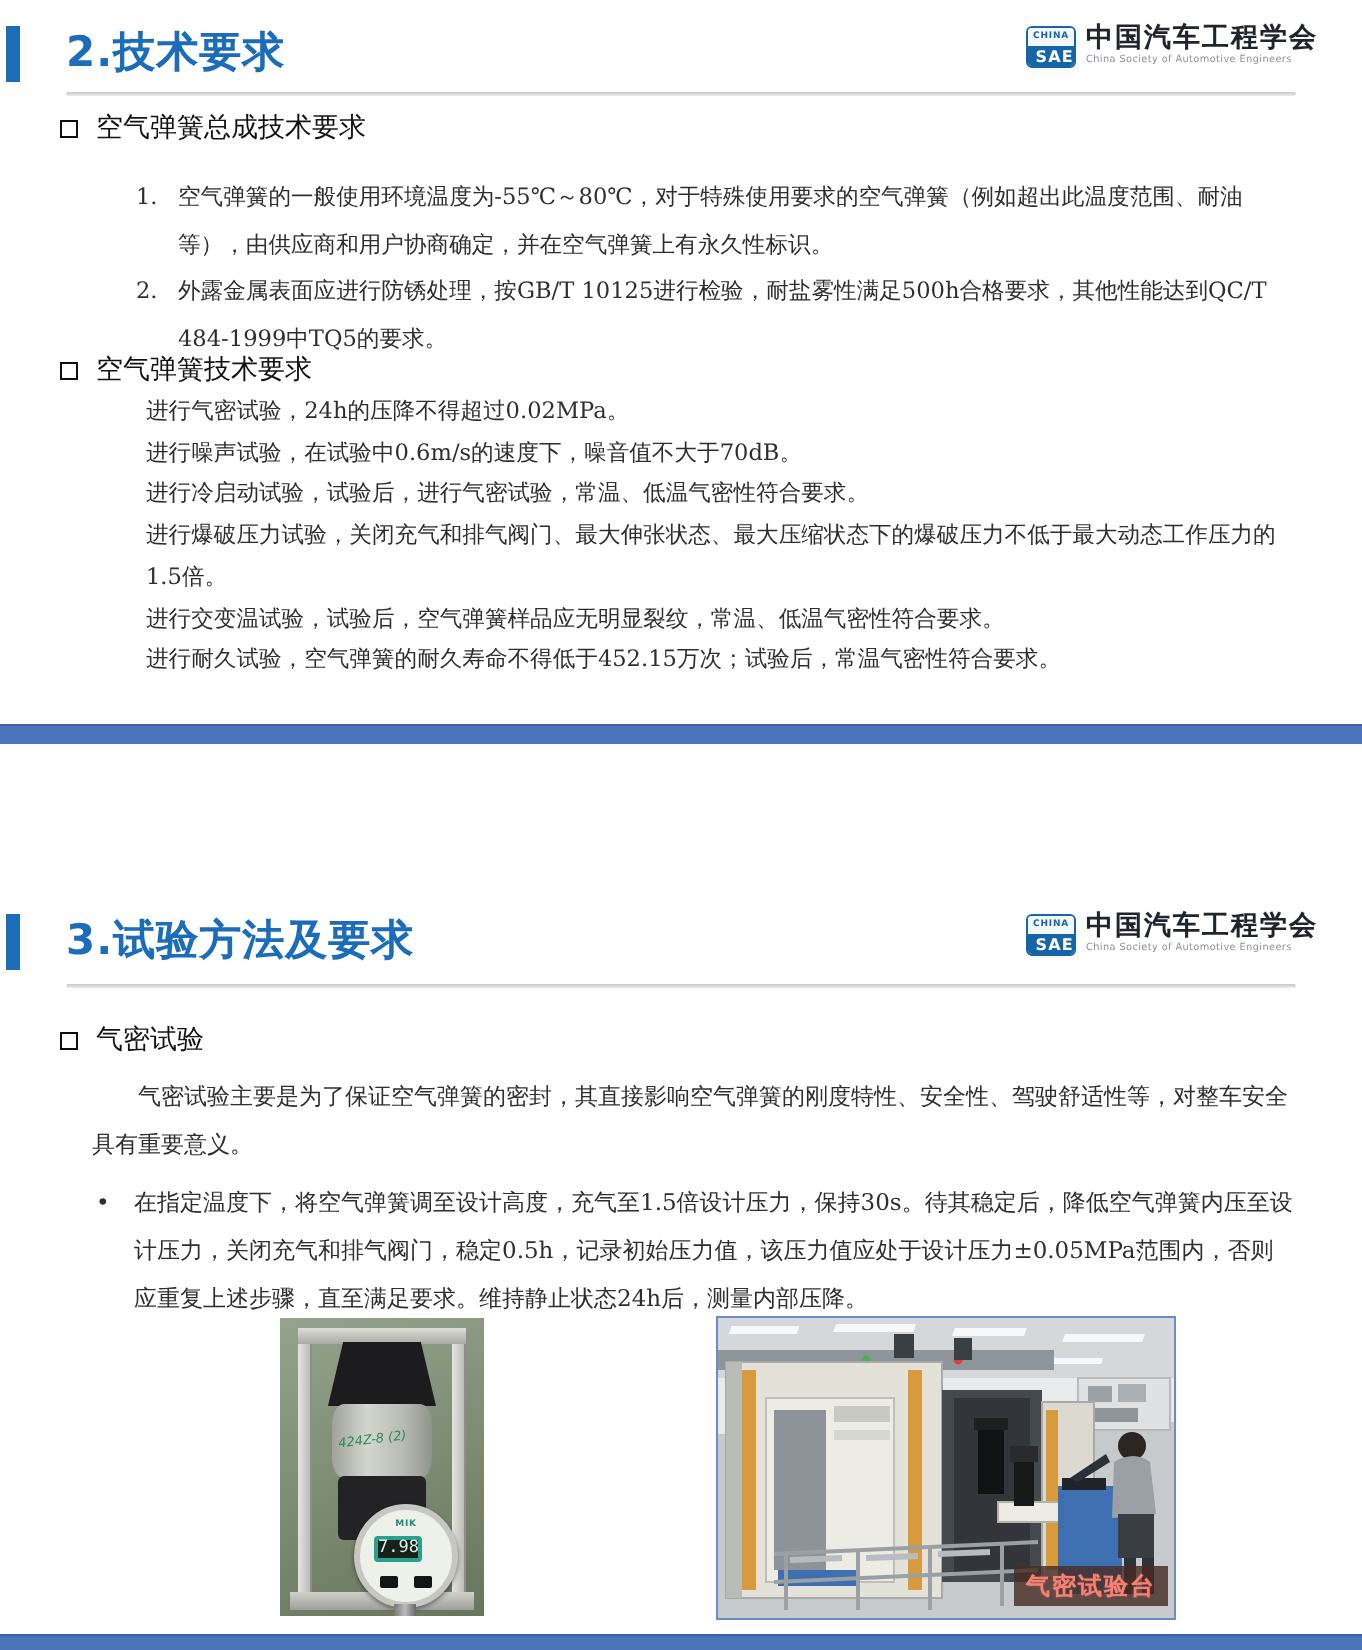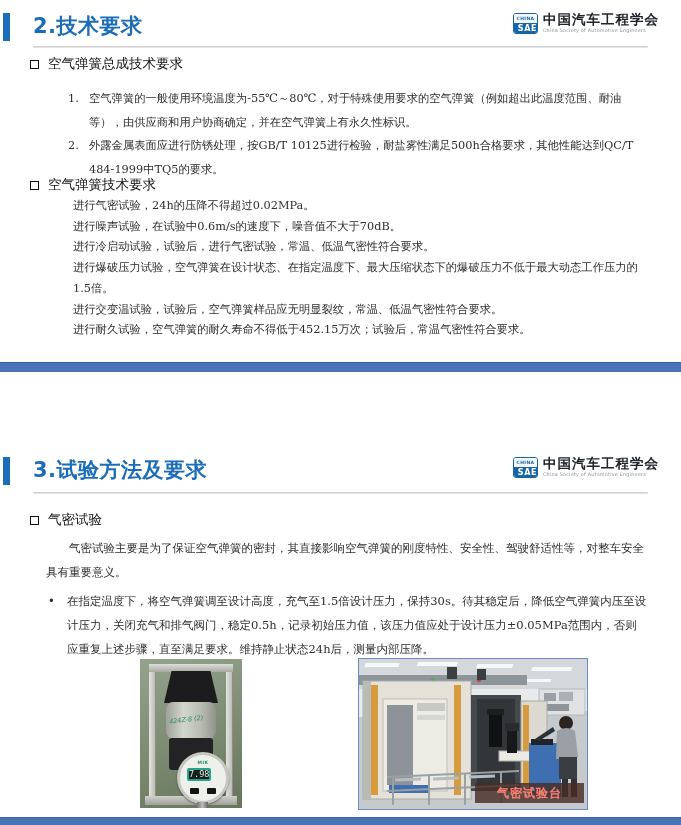--- a/index.html
+++ b/index.html
@@ -52,21 +52,21 @@
   .marking { position:absolute; left:3px; top:13px; width:46px; transform:rotate(-7deg); font-family:"DejaVu Sans", sans-serif; font-style:italic; font-size:6.5px; color:#2e8b57; white-space:nowrap; }
   .spring-base { position:absolute; left:29px; top:79px; width:44px; height:32px; background:#232326; border-radius:3px; }
   .gauge { position:absolute; left:37px; top:93px; width:52px; height:52px; border-radius:50%; background:#eef0ea; border:3px solid #c6c7c1; box-shadow:0 1px 2px rgba(0,0,0,.45); }
   .gauge-brand { position:absolute; left:0; right:0; top:5px; text-align:center; font-family:"DejaVu Sans", sans-serif; font-weight:700; font-size:4.5px; color:#1f8a7a; letter-spacing:.4px; }
   .gauge-lcd { position:absolute; left:7px; top:13px; width:24px; height:13px; background:#17211c; border:2px solid #27a08e; border-radius:2px; text-align:right; font-family:"DejaVu Sans Mono", monospace; font-size:8.5px; line-height:9px; color:#d8efe0; padding-right:2px; }
   .gauge-btn { position:absolute; top:33px; width:9px; height:6px; background:#141414; border-radius:1px; }
   .gauge-stem { position:absolute; left:57px; top:143px; width:11px; height:8px; background:linear-gradient(to right,#777,#bbb,#666); }
 
   
   #photo-right { left:358px; top:210px; width:230px; height:152px; border:1px solid #6b8cc9; background:#cdd1d4; }
-  .label-tag { position:absolute; right:3px; bottom:6px; background:rgba(72,44,38,.82); color:#ff7d6d; font-family:Liberation Sans, sans-serif; font-weight:700; font-size:12px; line-height:16px; padding:2px 22px; letter-spacing:1px; text-shadow:0 0 1px #fff3; }
+  .label-tag { position:absolute; right:3px; bottom:6px; background:rgba(72,44,38,.82); color:#ff7d6d; font-family:Liberation Sans, sans-serif; font-weight:700; font-size:12px; line-height:16px; padding:2px 6px; letter-spacing:1px; text-shadow:0 0 1px #fff3; }
 </style>
 </head>
 <body>
 
 <div class="page">
 
   <section class="slide" id="slide1">
     <div class="accent-bar" style="top:13px"></div>
     <h1 class="slide-title" style="top:11px">2.技术要求</h1>
 
@@ -101,21 +101,21 @@
 
     <div class="sec-head" style="top:176px">
       <span class="sq"></span>
       <span>空气弹簧技术要求</span>
     </div>
 
     <div class="req-lines">
       <p>进行气密试验，24h的压降不得超过0.02MPa。</p>
       <p>进行噪声试验，在试验中0.6m/s的速度下，噪音值不大于70dB。</p>
       <p>进行冷启动试验，试验后，进行气密试验，常温、低温气密性符合要求。</p>
-      <p>进行爆破压力试验，空气弹簧在设计状态、在指定温度下、最大压缩状态下的爆破压力不低于最大动态工作压力的1.5倍。</p>
+      <p>进行爆破压力试验，关闭充气和排气阀门、最大伸张状态、最大压缩状态下的爆破压力不低于最大动态工作压力的1.5倍。</p>
       <p>进行交变温试验，试验后，空气弹簧样品应无明显裂纹，常温、低温气密性符合要求。</p>
       <p>进行耐久试验，空气弹簧的耐久寿命不得低于452.15万次；试验后，常温气密性符合要求。</p>
     </div>
 
     <div class="bottom-bar"></div>
   </section>
 
   <section class="slide" id="slide2">
     <div class="accent-bar" style="top:9px"></div>
     <h1 class="slide-title" style="top:7px">3.试验方法及要求</h1>

